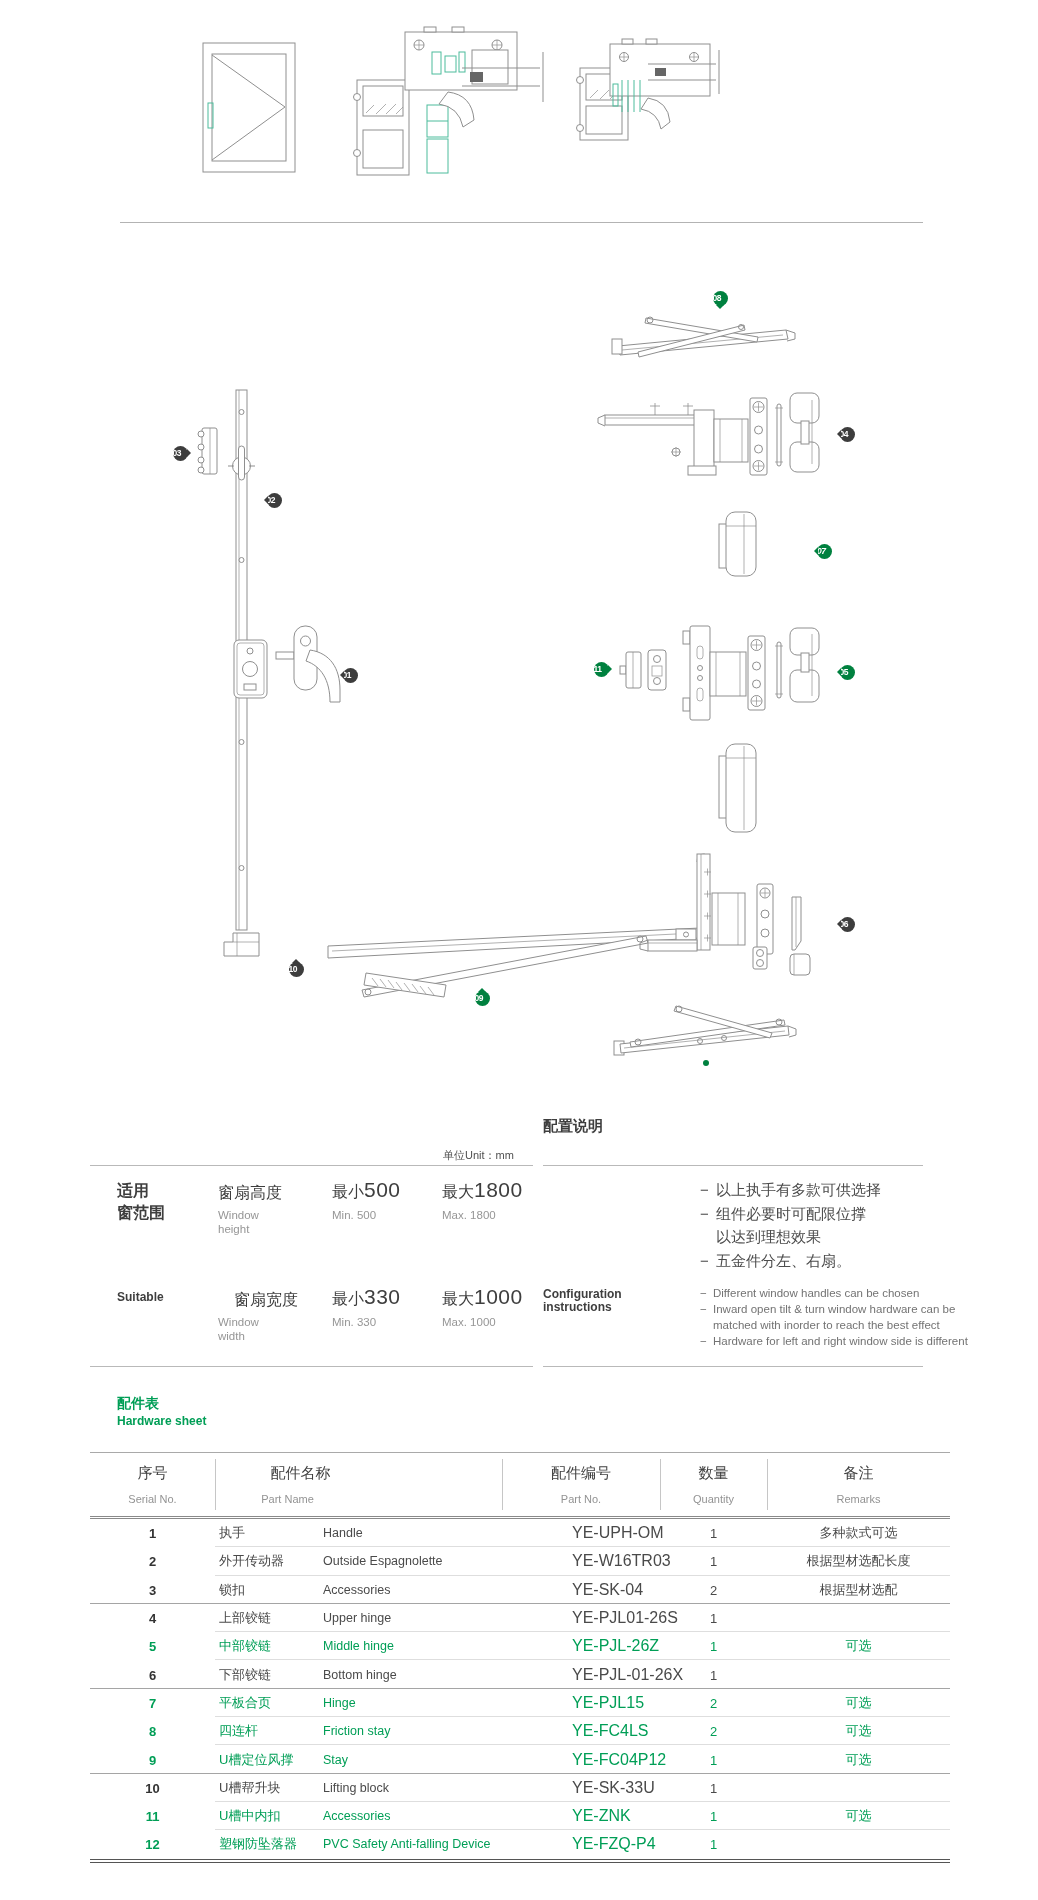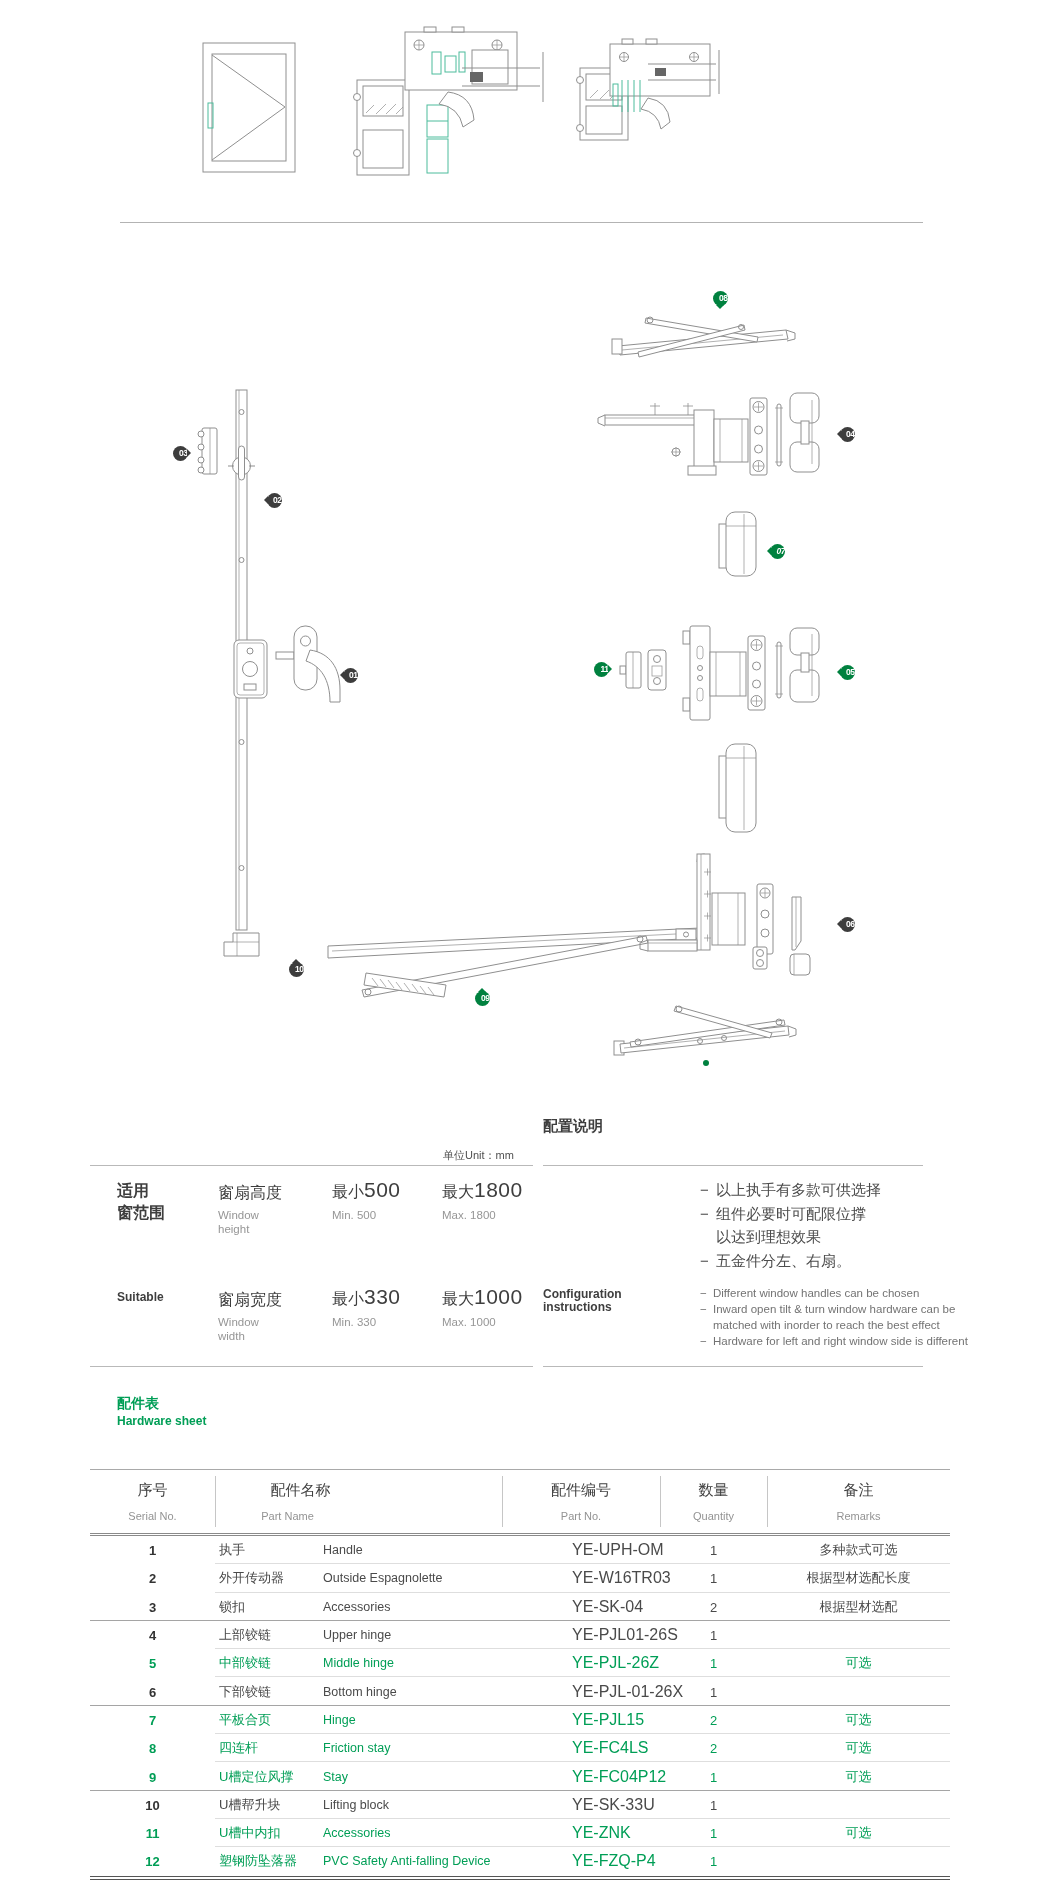--- a/index.html
+++ b/index.html
@@ -24,21 +24,21 @@
   .bullets-cn .bullet{font-size:15px;color:#4c4c4c;height:23.5px;}
   .bullets-cn .dash{width:16px;flex:none;}
   .bullets-en .bullet{font-size:11.5px;color:#737373;height:16px;}
   .bullets-en .dash{width:13px;flex:none;}
 
   
   .sheet-title-cn{font-size:14px;font-weight:bold;color:#009e56;}
   .sheet-title-en{font-size:12px;font-weight:bold;color:#009e56;}
 
   
-  .table{position:absolute;left:90px;top:1452px;width:860px;z-index:2;border-top:1px solid #a9a9a9;margin-top:17px;}
+  .table{position:absolute;left:90px;top:1452px;width:860px;z-index:2;border-top:1px solid #a9a9a9;}
   .t-header{position:relative;height:63px;border-bottom:3px double #8a8a8a;}
   .hc{position:absolute;text-align:center;}
   .hc.cn{top:11px;font-size:15px;color:#3f3f3f;}
   .hc.en{top:40px;font-size:11px;color:#939393;}
   .vdiv{position:absolute;top:6px;bottom:6px;width:0;border-left:1px solid #c6c6c6;}
   #table-body{border-bottom:4px double #555;}
   .t-row{position:relative;height:28.3px;}
   .t-row.light-end::after{content:"";position:absolute;left:125px;right:0;bottom:0;border-bottom:1px solid #dedede;}
   .t-row.group-end::after{content:"";position:absolute;left:0;right:0;bottom:0;border-bottom:1px solid #a5a5a5;}
   .cell{position:absolute;top:50%;transform:translateY(-50%);font-size:13px;color:#4a4a4a;white-space:nowrap;}
@@ -46,21 +46,21 @@
   .cell.name-cn{left:129px;width:102px;}
   .cell.name-en{left:233px;width:224px;font-size:12.5px;}
   .cell.part-no{left:482px;width:110px;font-size:16px;}
   .cell.qty{left:570px;width:107px;text-align:center;}
   .cell.remark{left:677px;width:183px;text-align:center;}
   .t-row.green .cell{color:#009e56;}
 
   
   .callout{position:absolute;z-index:3;--c:#3d3d3d;width:15px;height:15px;border-radius:50%;
            background:var(--c);color:#fff;font-size:8.5px;font-weight:bold;letter-spacing:-0.5px;
-           display:flex;align-items:center;justify-content:flex-end;}
+           display:flex;align-items:center;justify-content:flex-start;}
   .callout.green{--c:#00813f;}
   .callout .pointer{position:absolute;width:0;height:0;border:4px solid transparent;}
   .callout.p-left .pointer{border-right-color:var(--c);left:-7px;top:50%;transform:translateY(-50%);}
   .callout.p-right .pointer{border-left-color:var(--c);right:-7px;top:50%;transform:translateY(-50%);}
   .callout.p-up .pointer{border-bottom-color:var(--c);top:-7px;left:50%;transform:translateX(-50%);}
   .callout.p-down .pointer{border-top-color:var(--c);bottom:-7px;left:50%;transform:translateX(-50%);}
   .callout.dot{width:6px;height:6px;font-size:0;}
 </style>
 </head>
 <body>
@@ -322,21 +322,21 @@
     <span class="val">500</span>
 </div>
 <div class="txt en-sub" style="left:332px;top:1208px;">Min. 500</div>
 <div class="txt minmax" style="left:442px;top:1178px;">
   <span class="lab">最大</span>
     <span class="val">1800</span>
 </div>
 <div class="txt en-sub" style="left:442px;top:1208px;">Max. 1800</div>
 
 <div class="txt en-bold" style="left:117px;top:1291px;">Suitable</div>
-<div class="txt cn-big" style="left:218px;top:1290px;text-align:right;">窗扇宽度</div>
+<div class="txt cn-big" style="left:234px;top:1290px;text-align:right;">窗扇宽度</div>
 <div class="txt en-sub" style="left:218px;top:1315px;">Window
 width</div>
 <div class="txt minmax" style="left:332px;top:1285px;">
   <span class="lab">最小</span>
     <span class="val">330</span>
 </div>
 <div class="txt en-sub" style="left:332px;top:1315px;">Min. 330</div>
 <div class="txt minmax" style="left:442px;top:1285px;">
   <span class="lab">最大</span>
     <span class="val">1000</span>
@@ -545,21 +545,21 @@
   <div class="callout green p-left" style="left: 839.5px; top: 664.5px;">
     <span class="pointer"></span>
     <span class="num">05</span>
   </div>
 
   <div class="callout dark p-left" style="left: 839.5px; top: 916.5px;">
     <span class="pointer"></span>
     <span class="num">06</span>
   </div>
 
-  <div class="callout green p-left" style="left: 770px; top: 543.5px; font-style: italic;">
+  <div class="callout green p-left" style="left: 817px; top: 543.5px; font-style: italic;">
     <span class="pointer"></span>
     <span class="num">07</span>
   </div>
 
   <div class="callout green p-down" style="left: 712.5px; top: 290.5px;">
     <span class="pointer"></span>
     <span class="num">08</span>
   </div>
 
   <div class="callout green p-up" style="left: 474.5px; top: 990.5px;">

